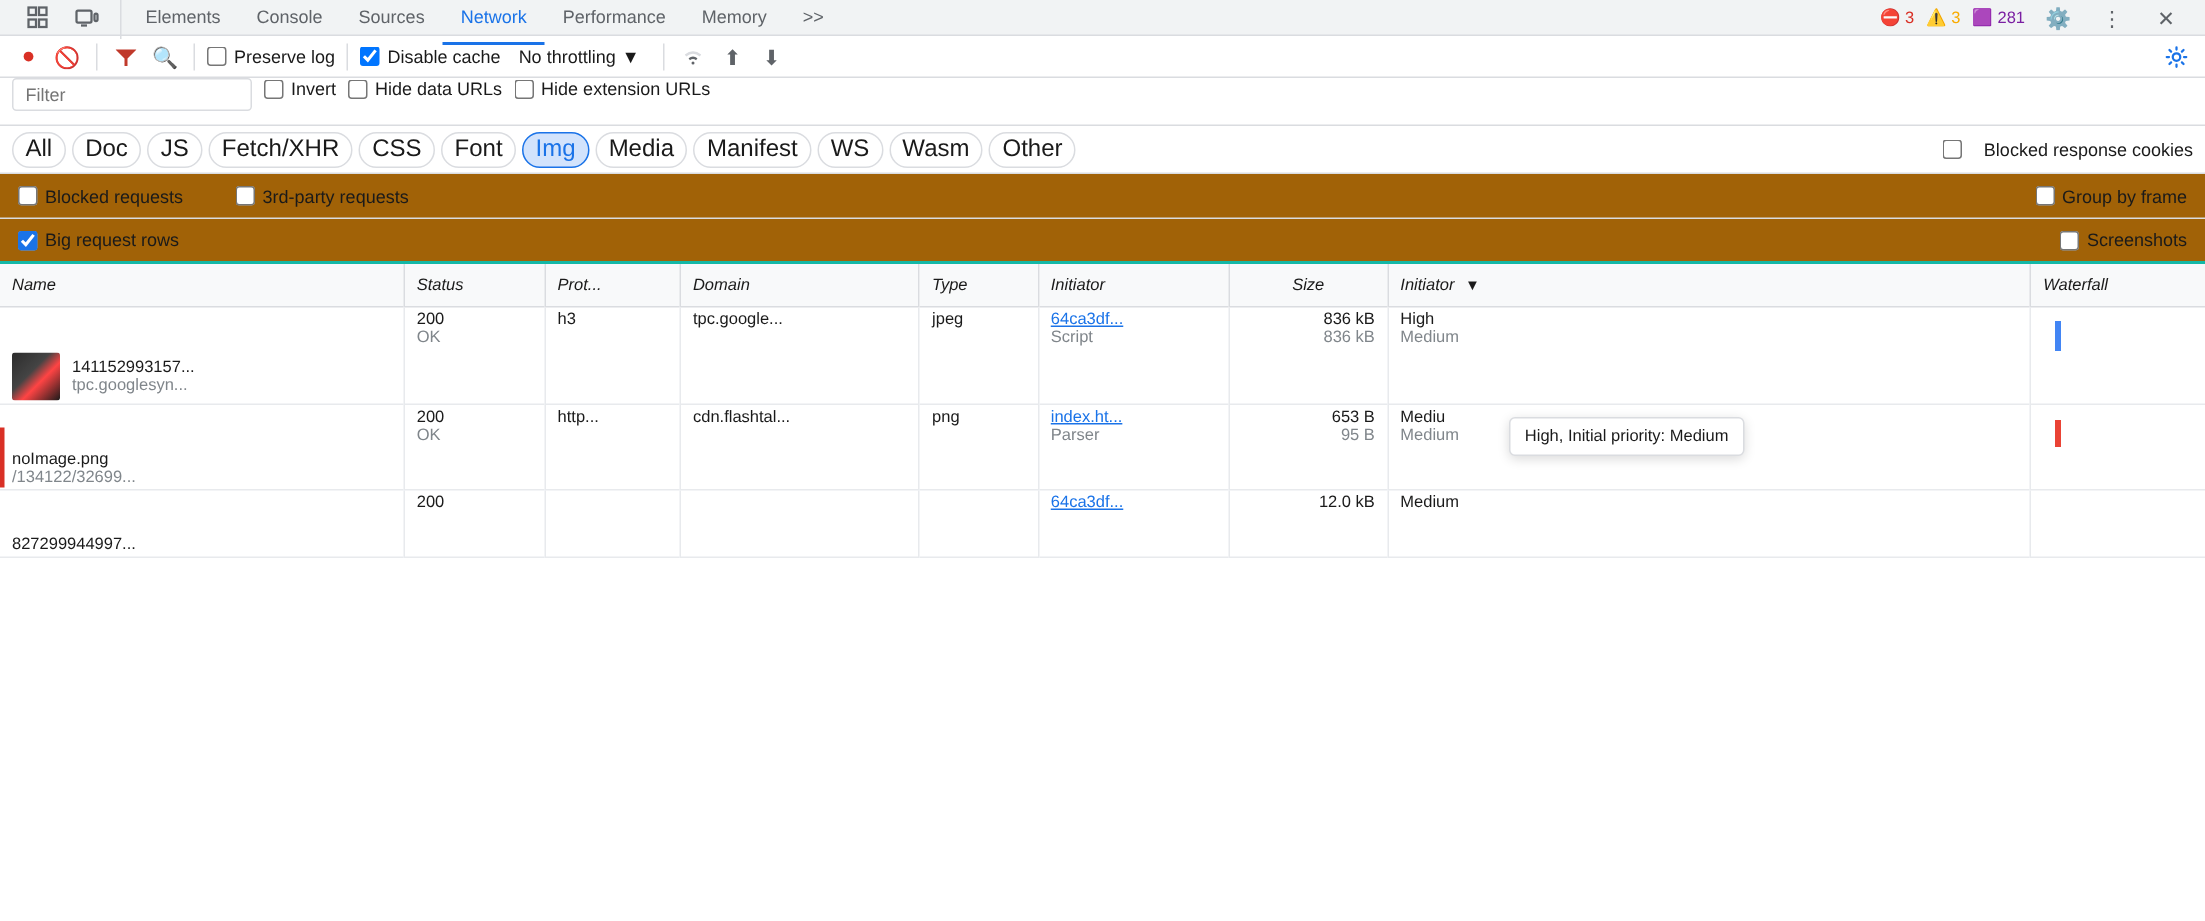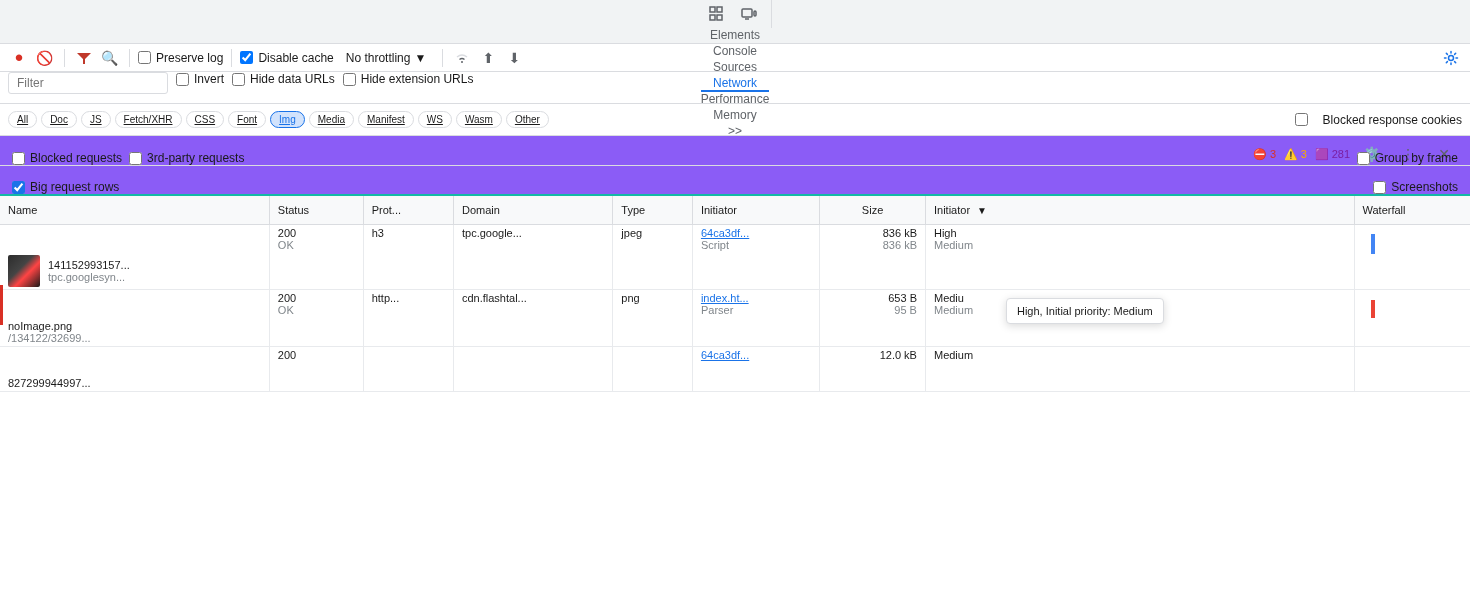--- a/index.html
+++ b/index.html
@@ -11,23 +11,22 @@
       width: 1470px;
       overflow-x: hidden;
     }
 
     
     .tab-bar {
       display: flex;
       align-items: center;
       border-bottom: 1px solid #dadce0;
       background: #f1f3f4;
-      height: 44px;
+      height: 24px;
       padding: 0 4px;
-      flex-direction: column;
     }
     .tab-bar-icons {
       display: flex;
       align-items: center;
       gap: 4px;
       padding: 0 8px;
       border-right: 1px solid #dadce0;
       margin-right: 4px;
     }
     .icon-btn {
@@ -162,48 +161,47 @@
       padding: 0 8px;
       gap: 4px;
       background: #fff;
       flex-wrap: nowrap;
     }
     .filter-btn {
       padding: 2px 8px;
       border: 1px solid #dadce0;
       border-radius: 12px;
       cursor: pointer;
-      font-size: 10px;
+      font-size: 16px;
       background: transparent;
       color: #1a1a1a;
       white-space: nowrap;
-      text-decoration: underline;
     }
     .filter-btn.selected {
       background: #d2e3fc;
       border-color: #1a73e8;
       color: #1a73e8;
     }
     .blocked-cookies-label {
       display: flex;
       align-items: center;
       gap: 15px;
       font-size: 12px;
       margin-left: auto;
       white-space: nowrap;
     }
 
     
     .options-row {
       display: flex;
-      align-items: flex-end;
+      align-items: center;
       height: 30px;
       padding: 0 12px;
-      gap: 7px;
-      background: #8b5cf6;
+      gap: 35px;
+      background: #a16207;
       border-bottom: 1px solid #dadce0;
     }
     .options-row-bottom {
       border-bottom: 2px solid #14b8a6;
     }
 
     
     .table-container {
       overflow: auto;
     }
@@ -219,20 +217,21 @@
     }
     .net-table th {
       text-align: left;
       padding: 4px 8px;
       font-weight: 500;
       color: #1a1a1a;
       border-right: 1px solid #dadce0;
       cursor: pointer;
       white-space: nowrap;
       position: relative;
+      font-style: italic;
     }
     .net-table th:last-child { border-right: none; }
     .net-table tbody tr {
       border-bottom: 1px solid #e8eaed;
       cursor: pointer;
     }
     .net-table td {
       padding: 2px 8px;
       vertical-align: top;
       border-right: 1px solid #e8eaed;

